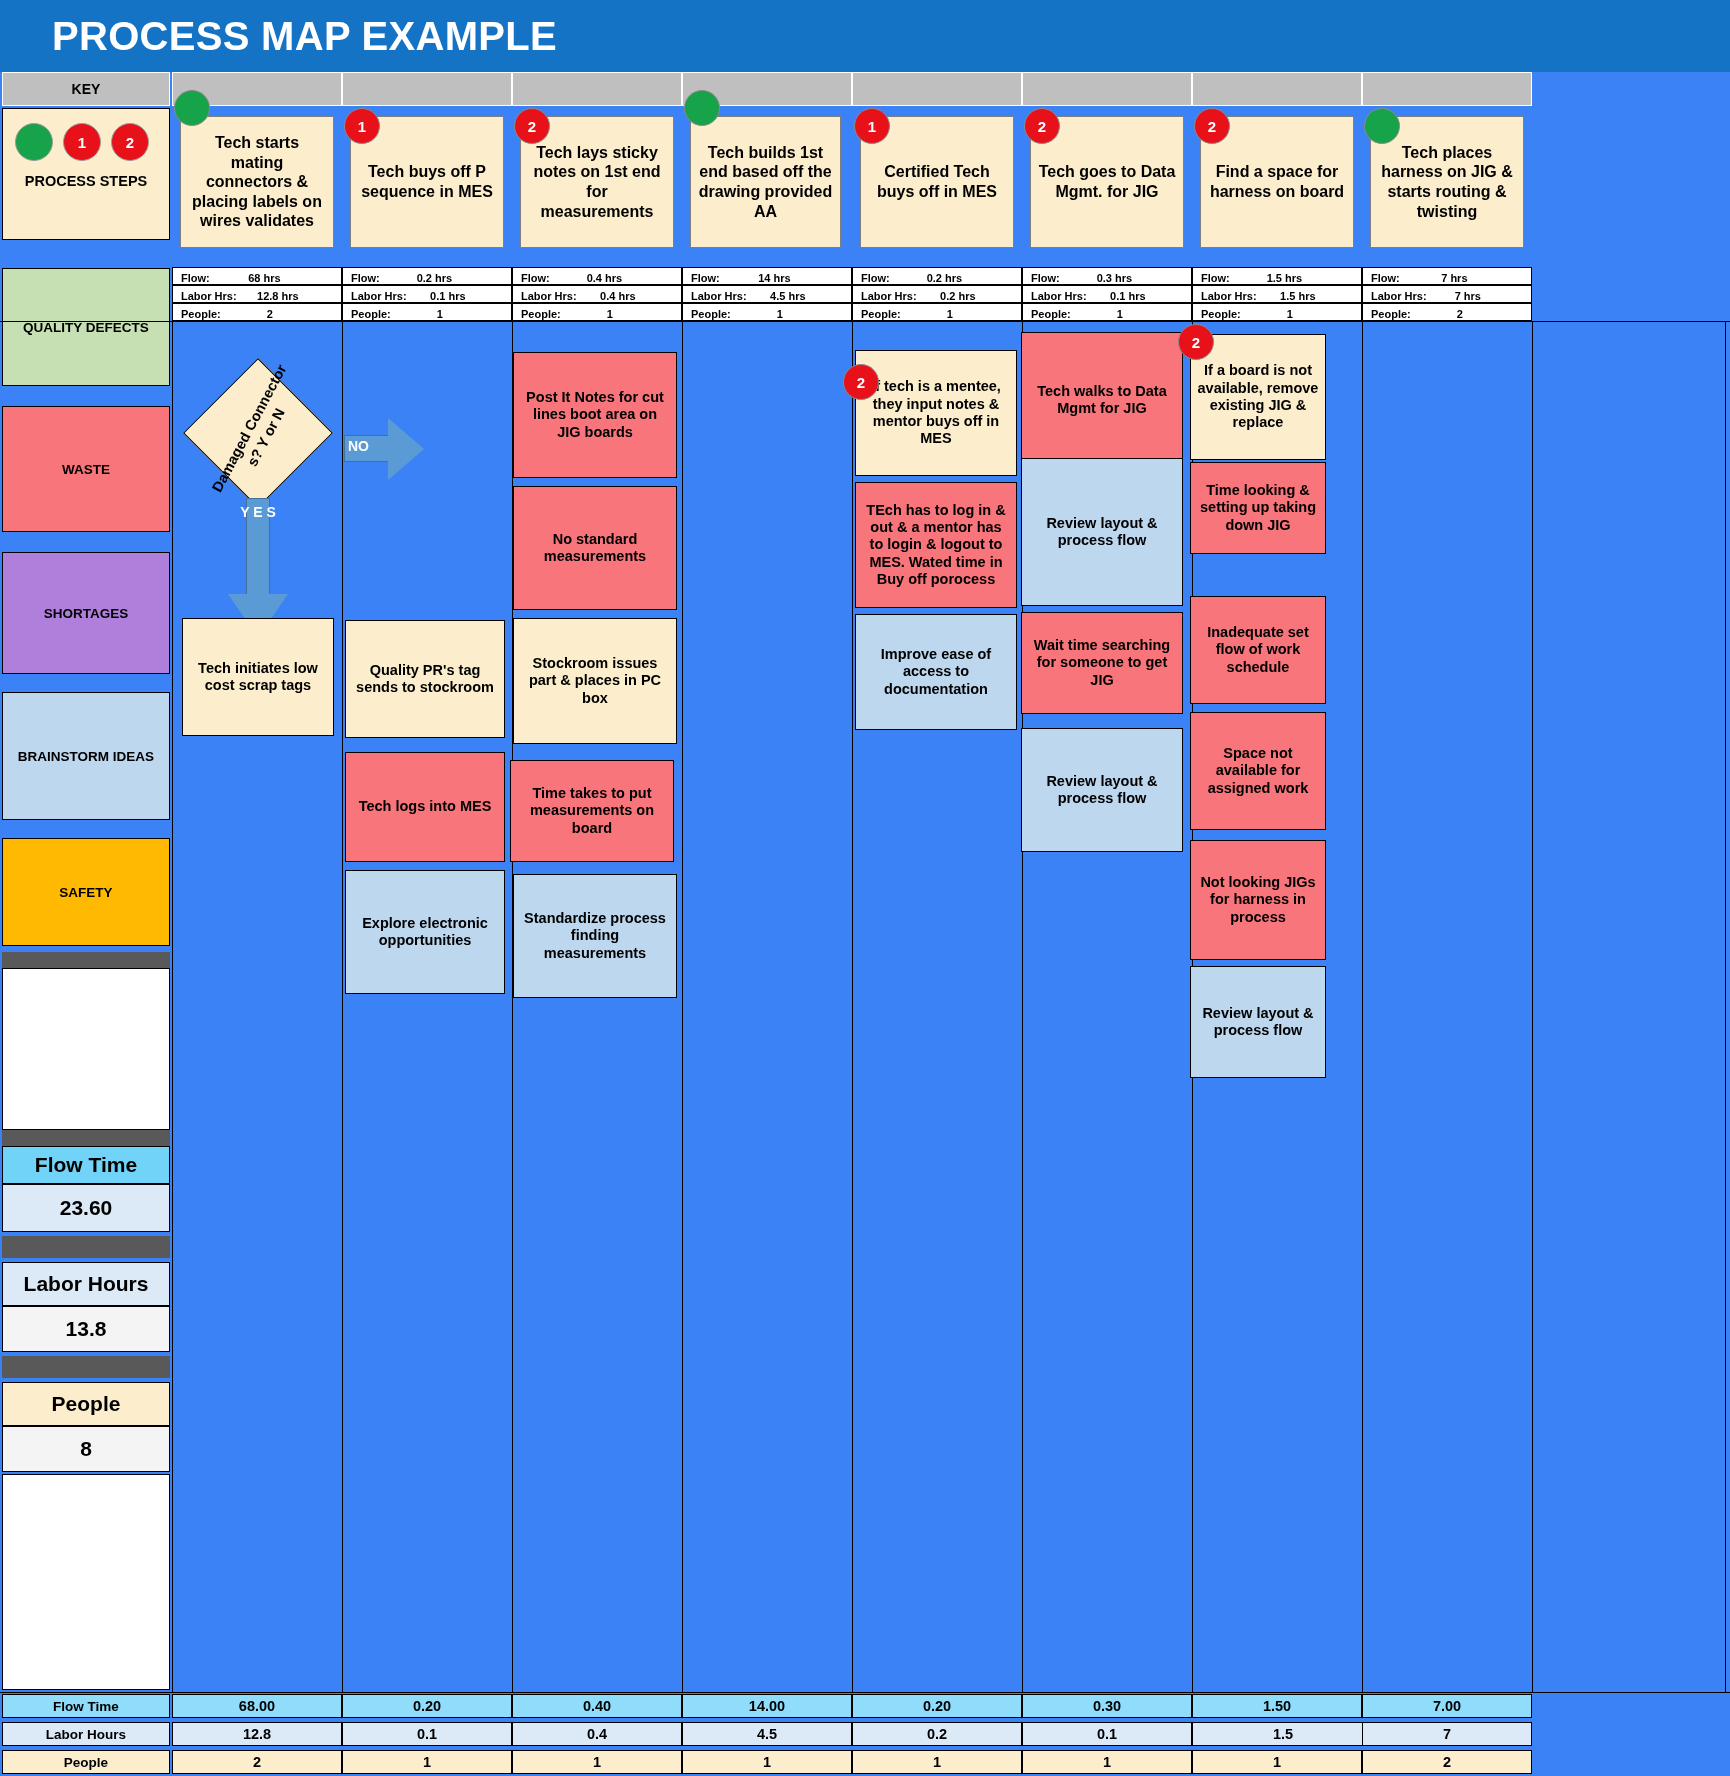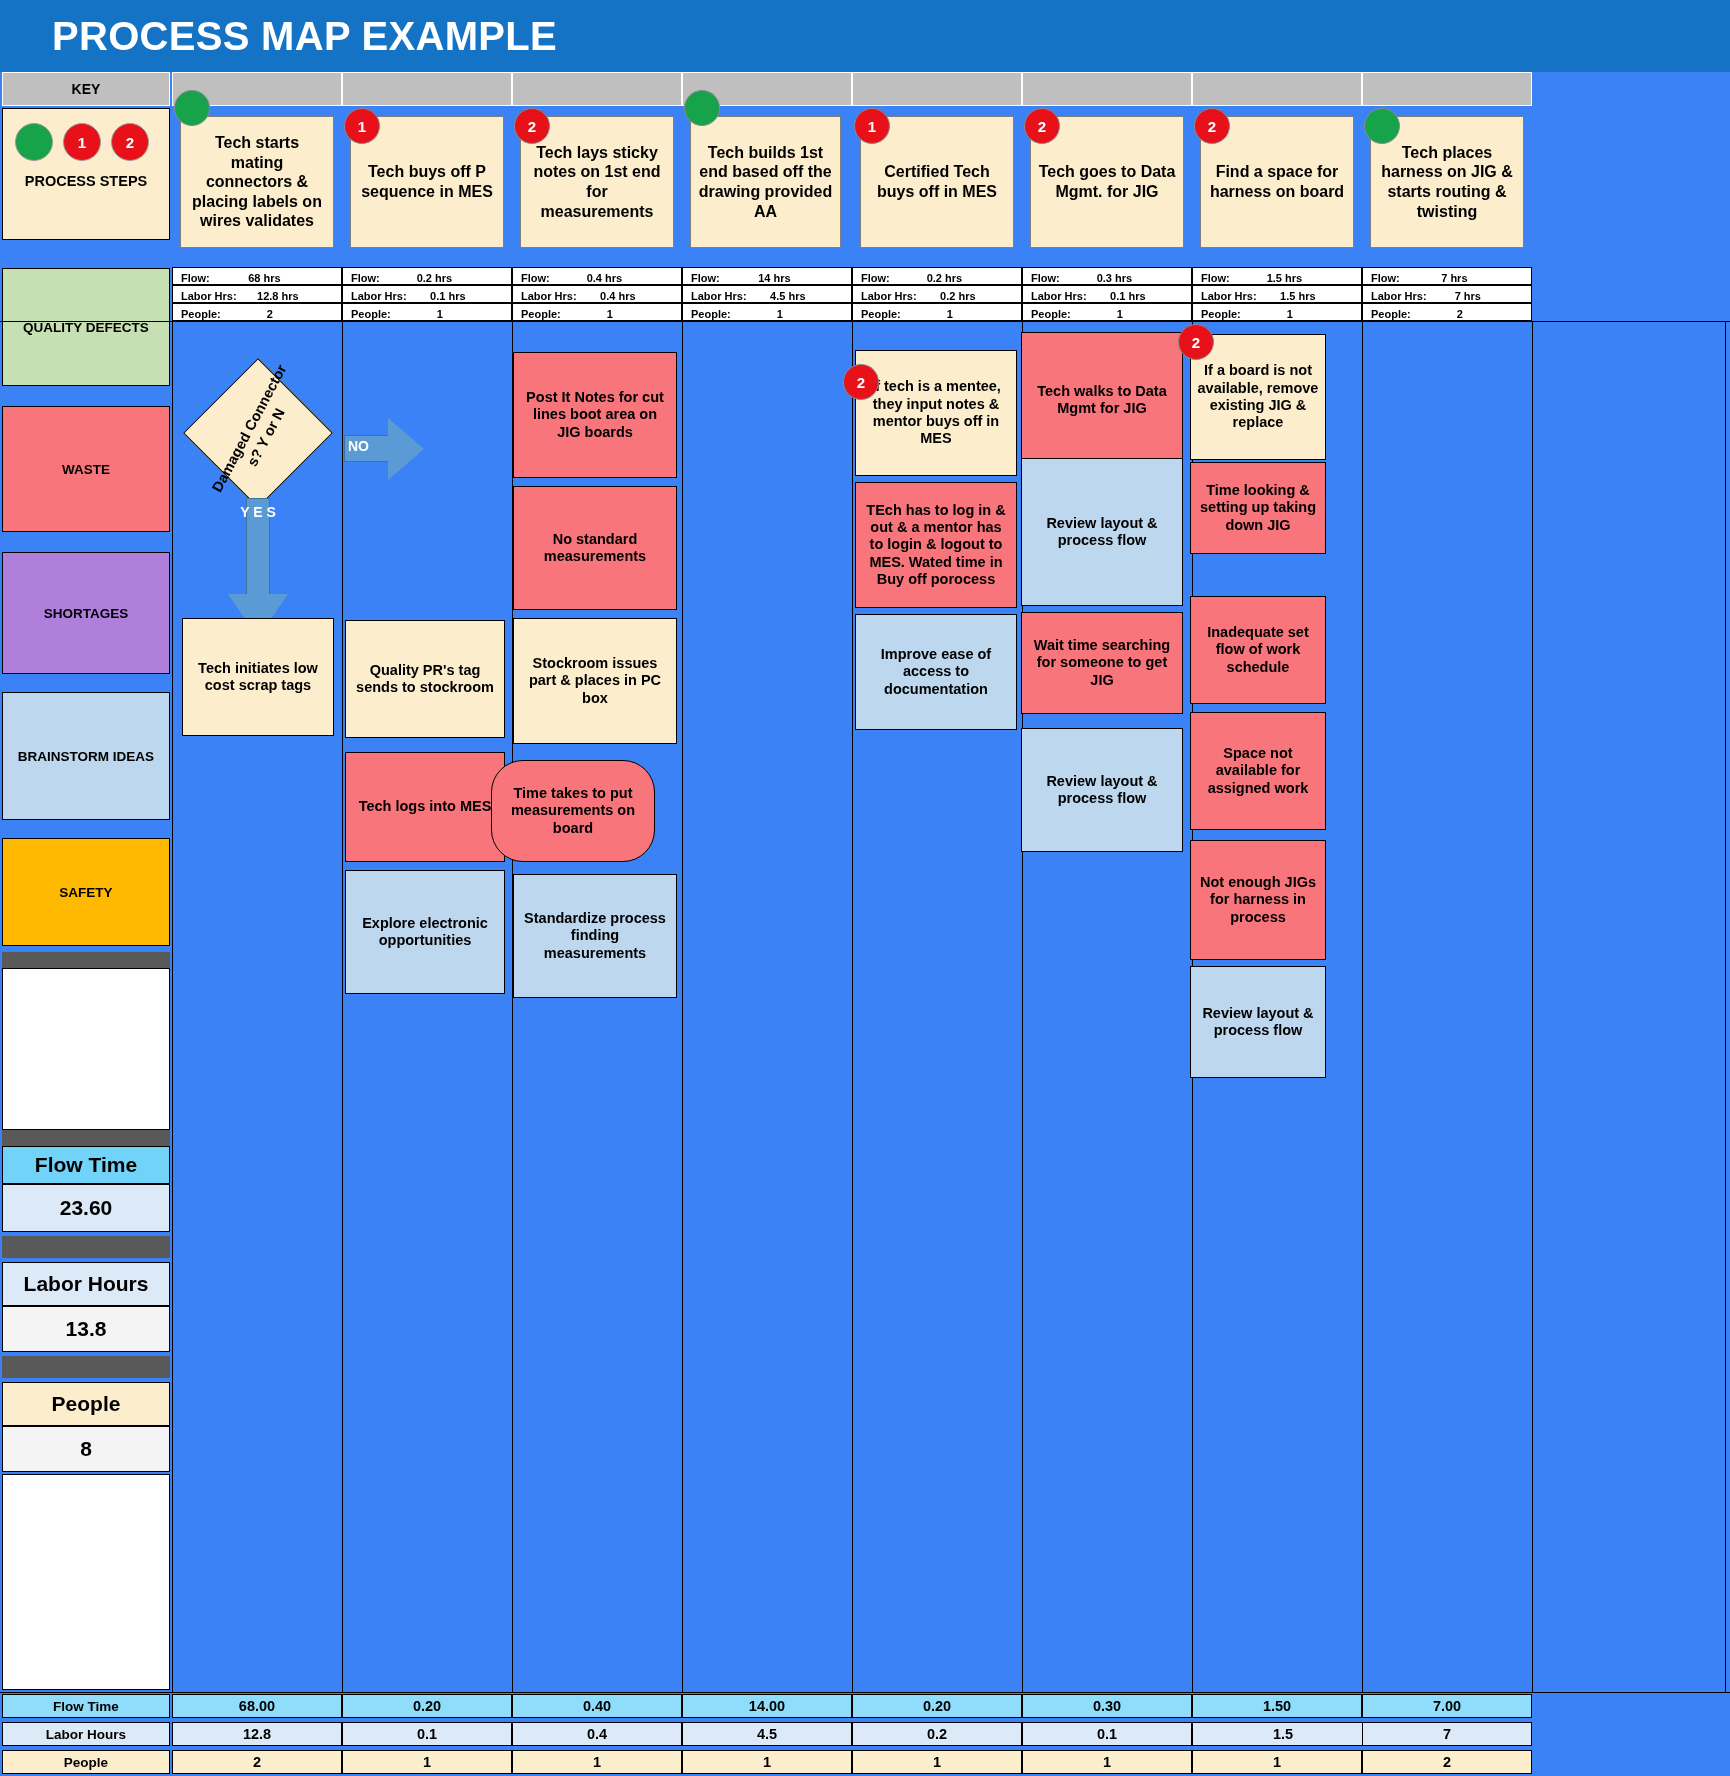--- a/index.html
+++ b/index.html
@@ -472,21 +472,21 @@
       </div>
       <div class="note red" style="left: 513px; top: 352px; width: 164px; height: 126px;">
         <span>Post It Notes for cut lines boot area on JIG boards</span>
       </div>
       <div class="note red" style="left: 513px; top: 486px; width: 164px; height: 124px;">
         <span>No standard measurements</span>
       </div>
       <div class="note cream" style="left: 513px; top: 618px; width: 164px; height: 126px;">
         <span>Stockroom  issues part &amp; places in PC box</span>
       </div>
-      <div class="note red" style="left: 491px; top: 760px; width: 164px; height: 102px; border-radius: 32px;">
+      <div class="note red" style="left: 510px; top: 760px; width: 164px; height: 102px;">
         <span>Time takes to put measurements on board</span>
       </div>
       <div class="note blue" style="left: 513px; top: 874px; width: 164px; height: 124px;">
         <span>Standardize process finding measurements</span>
       </div>
       <div class="note cream" style="left: 855px; top: 350px; width: 162px; height: 126px;">
         <span>If  tech is a mentee, they input  notes &amp; mentor buys off in  MES</span>
       </div>
       <div class="badge red" style="left: 843px; top: 364px;">2</div>
       <div class="note red" style="left: 855px; top: 482px; width: 162px; height: 126px;">
@@ -514,21 +514,21 @@
       <div class="note red" style="left: 1190px; top: 462px; width: 136px; height: 92px;">
         <span>Time looking &amp; setting up taking down JIG</span>
       </div>
       <div class="note red" style="left: 1190px; top: 596px; width: 136px; height: 108px;">
         <span>Inadequate set flow of work schedule</span>
       </div>
       <div class="note red" style="left: 1190px; top: 712px; width: 136px; height: 118px;">
         <span>Space not available for assigned work</span>
       </div>
       <div class="note red" style="left: 1190px; top: 840px; width: 136px; height: 120px;">
-        <span>Not enough JIGs for harness in process</span>
+        <span>Not looking JIGs for harness in process</span>
       </div>
       <div class="note blue" style="left: 1190px; top: 966px; width: 136px; height: 112px;">
         <span>Review layout &amp; process flow</span>
       </div>
     </div>
 
   <div id="summary-layer">
       <div class="sum-head" style="top: 1146px; height: 38px;">Flow Time</div>
       <div class="sum-val" style="top: 1184px; height: 48px;">23.60</div>
       <div class="sum-dark" style="top: 1236px; height: 22px;"></div>

